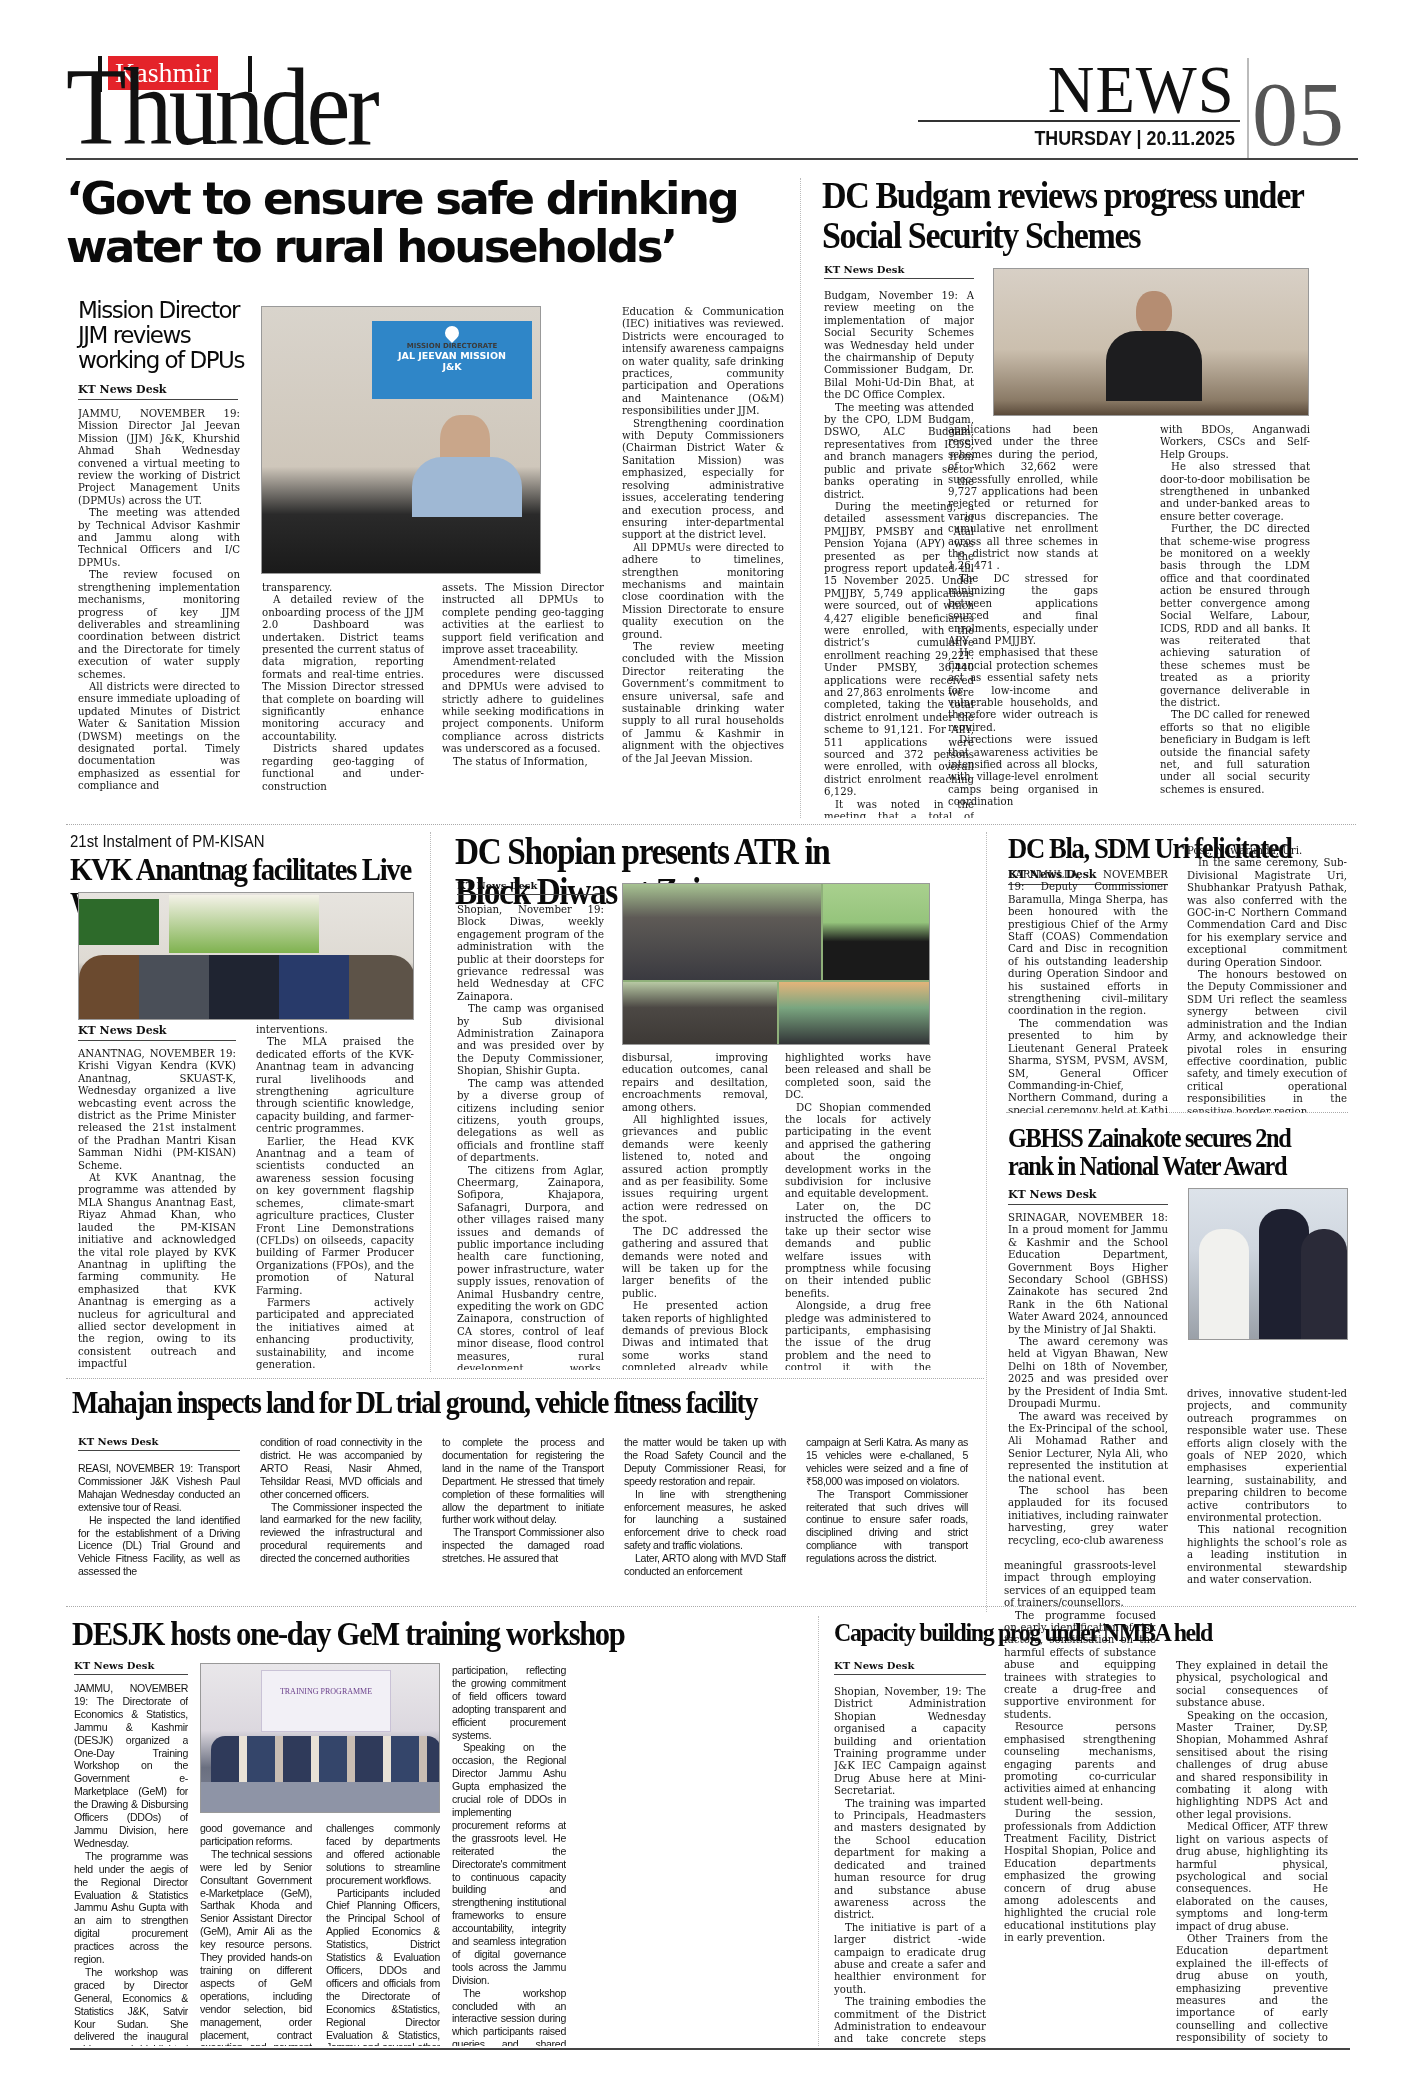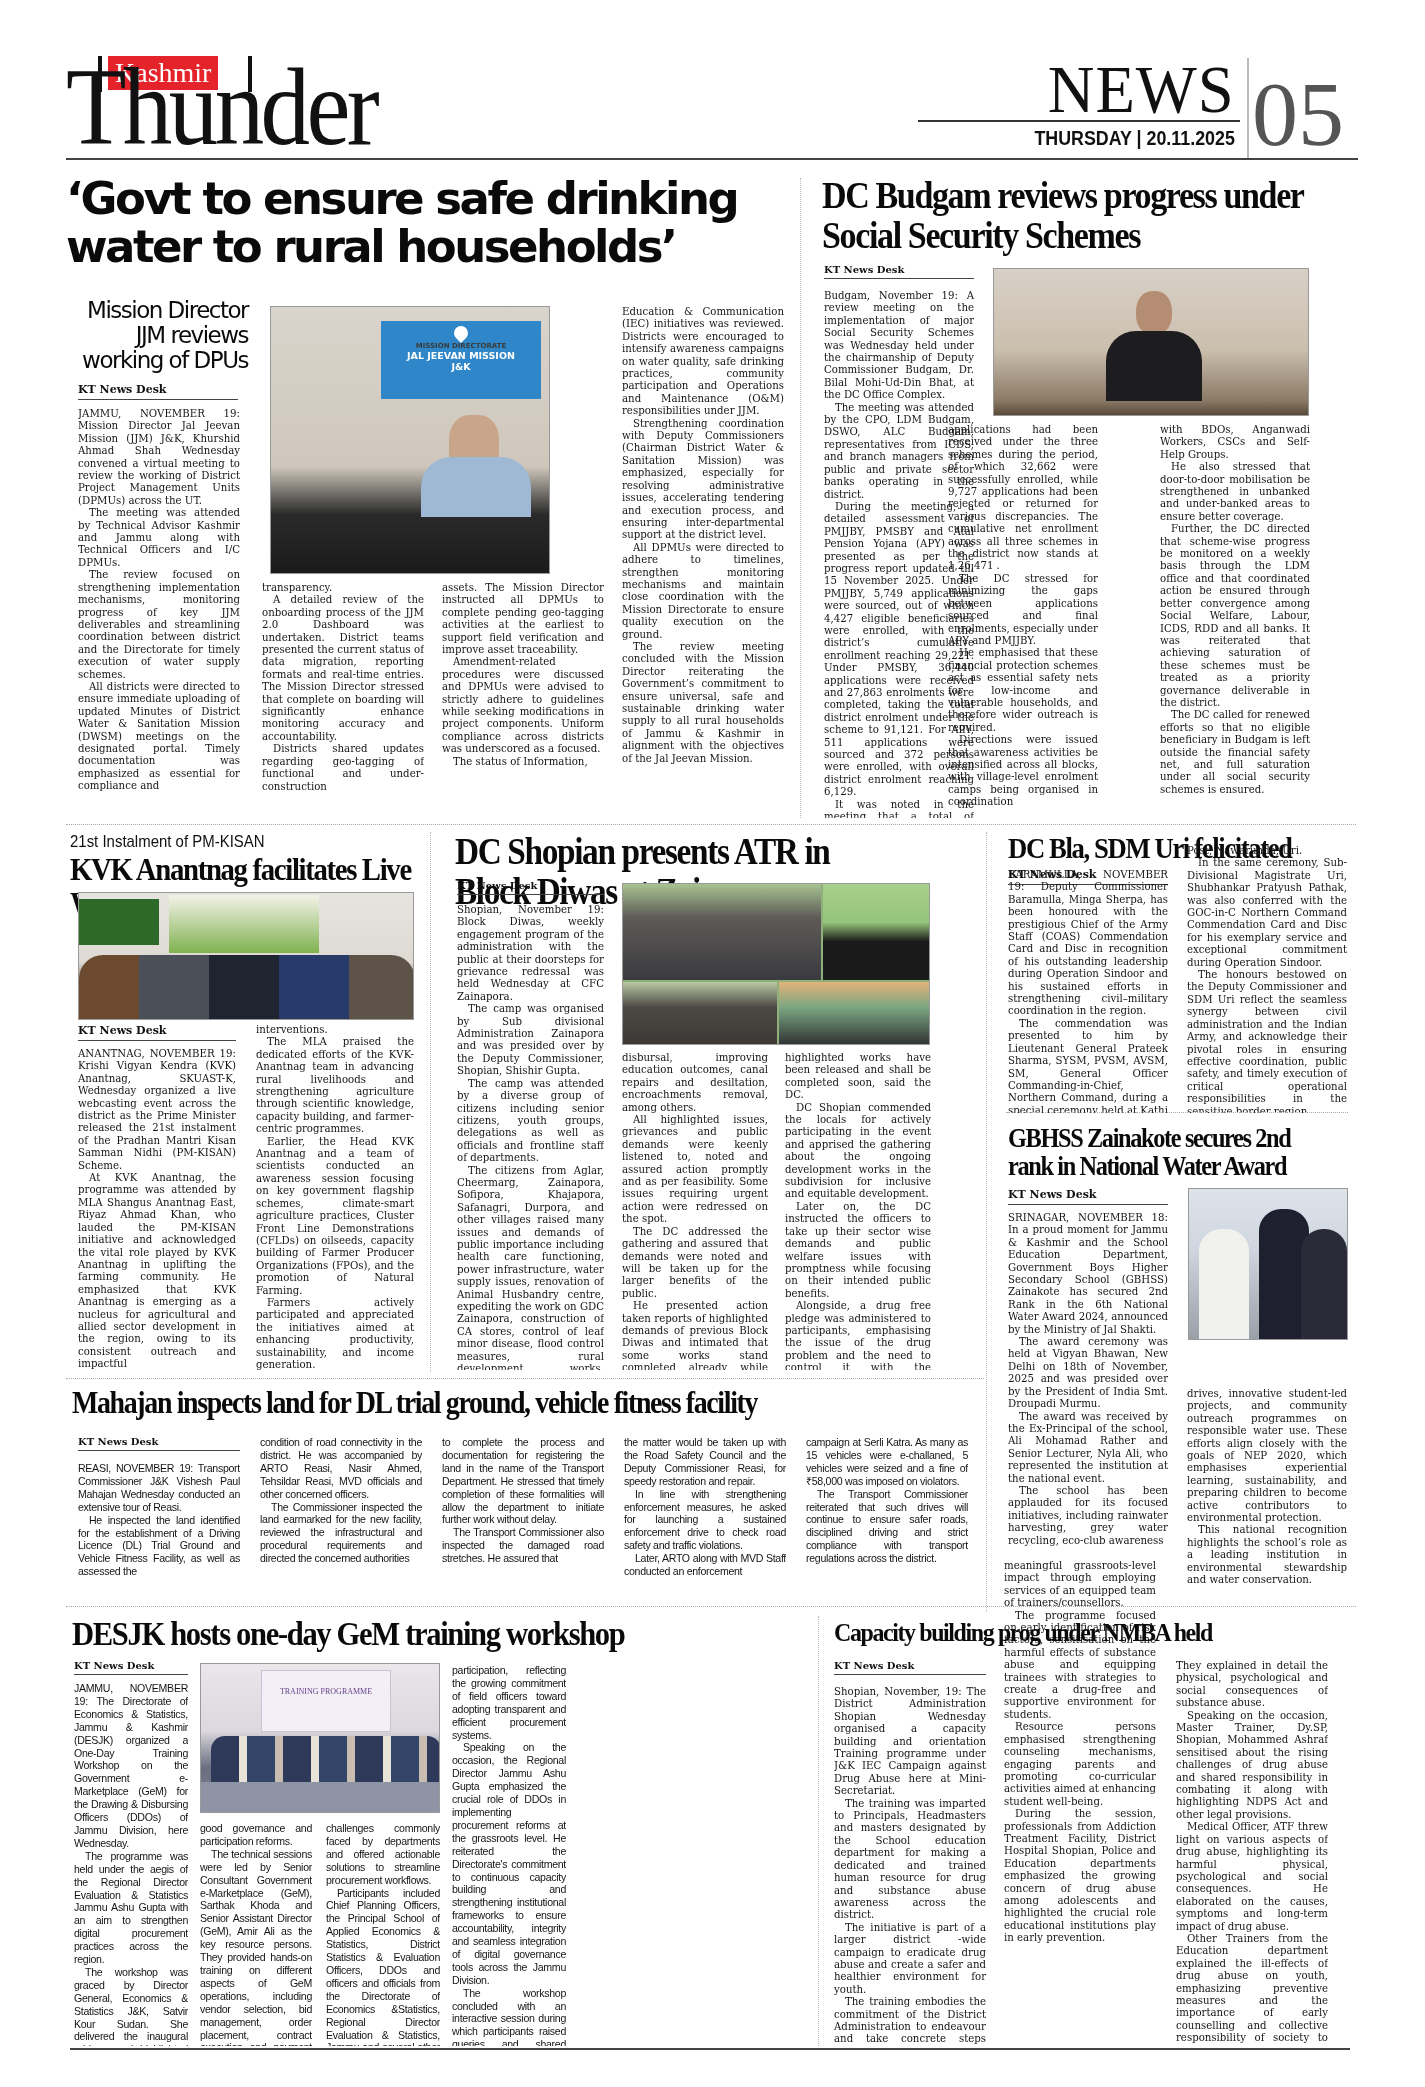--- a/index.html
+++ b/index.html
@@ -32,21 +32,21 @@
   .page-number {
     position: absolute; left: 1252px; top: 72px; font-family: "Liberation Serif", serif;
     font-size: 92px; line-height: 84px; color: #555;
   }
   .mast-rule { position:absolute; left: 66px; top: 158px; width: 1292px; height: 2px; background:#444; }
 
   
   .hl { position: absolute; font-family: "Liberation Sans", sans-serif; color: #0a0a0a; font-weight: bold; }
   .hl-xbold { font-family: "DejaVu Sans", sans-serif; font-weight: bold; letter-spacing: -2.5px; }
   .hl-cond { font-family: "Liberation Serif", serif; font-weight: bold; letter-spacing: -1.5px; transform-origin: left top; }
-  .hl-sans { font-family: "DejaVu Sans", sans-serif; font-weight: bold; letter-spacing: -1.8px; text-align: right; }
+  .hl-sans { font-family: "DejaVu Sans", sans-serif; font-weight: bold; letter-spacing: -1.8px; }
 
   .byline {
     position: absolute; font-family: "DejaVu Serif", serif; font-weight: bold; font-size: 11px;
     border-bottom: 1.5px solid #444; padding-bottom: 3px;
   }
   .col {
     position: absolute; font-family: "DejaVu Serif", serif; font-size: 10.2px; line-height: 12.4px;
     text-align: justify; hyphens: auto; color: #141414; overflow: hidden;
   }
   .col p { text-indent: 11px; }
@@ -73,21 +73,21 @@
   <div class="page-vrule"></div>
   <div class="page-number">05</div>
   <div class="mast-rule"></div>
 </div>
 
 <div>
   <div class="hl hl-xbold" style="left:66px; top:175px; width:720px; font-size:45px; line-height:48px;">‘Govt to ensure safe drinking water to rural households’</div>
   <div class="hl hl-sans" style="left:78px; top:298px; width:170px; font-size:23px; line-height:25px; font-weight:normal; letter-spacing:-1.5px;">Mission Director JJM reviews working of DPUs</div>
   <div class="byline" style="left:78px; top:383px; width:160px;">KT News Desk</div>
 
-  <div class="photo" style="left:270px; top:306px; width:280px; height:268px; background:linear-gradient(180deg,#d9d4cc 0%,#cfc7bb 60%,#2a2a2a 78%,#1a1a1a 100%);">
+  <div class="photo" style="left:261px; top:306px; width:280px; height:268px; background:linear-gradient(180deg,#d9d4cc 0%,#cfc7bb 60%,#2a2a2a 78%,#1a1a1a 100%);">
     <div style="position:absolute; left:110px; top:14px; width:160px; height:78px; background:#2f86c8; color:#fff; text-align:center; font-family:'DejaVu Sans',sans-serif; font-weight:bold;">
       <div style="width:14px;height:14px;border-radius:50% 50% 50% 0;transform:rotate(-45deg);background:#fff;margin:5px auto 2px;"></div>
       <div style="font-size:7px;color:#3b3b3b;">MISSION DIRECTORATE</div>
       <div style="font-size:9.5px;">JAL JEEVAN MISSION</div>
       <div style="font-size:9.5px;">J&amp;K</div>
     </div>
     <div style="position:absolute;left:178px;top:108px;width:50px;height:60px;border-radius:40% 40% 10% 10%;background:#c9a68a;"></div>
     <div style="position:absolute;left:150px;top:150px;width:110px;height:60px;background:#9fb8d4;border-radius:30px 30px 0 0;"></div>
   </div>
 

